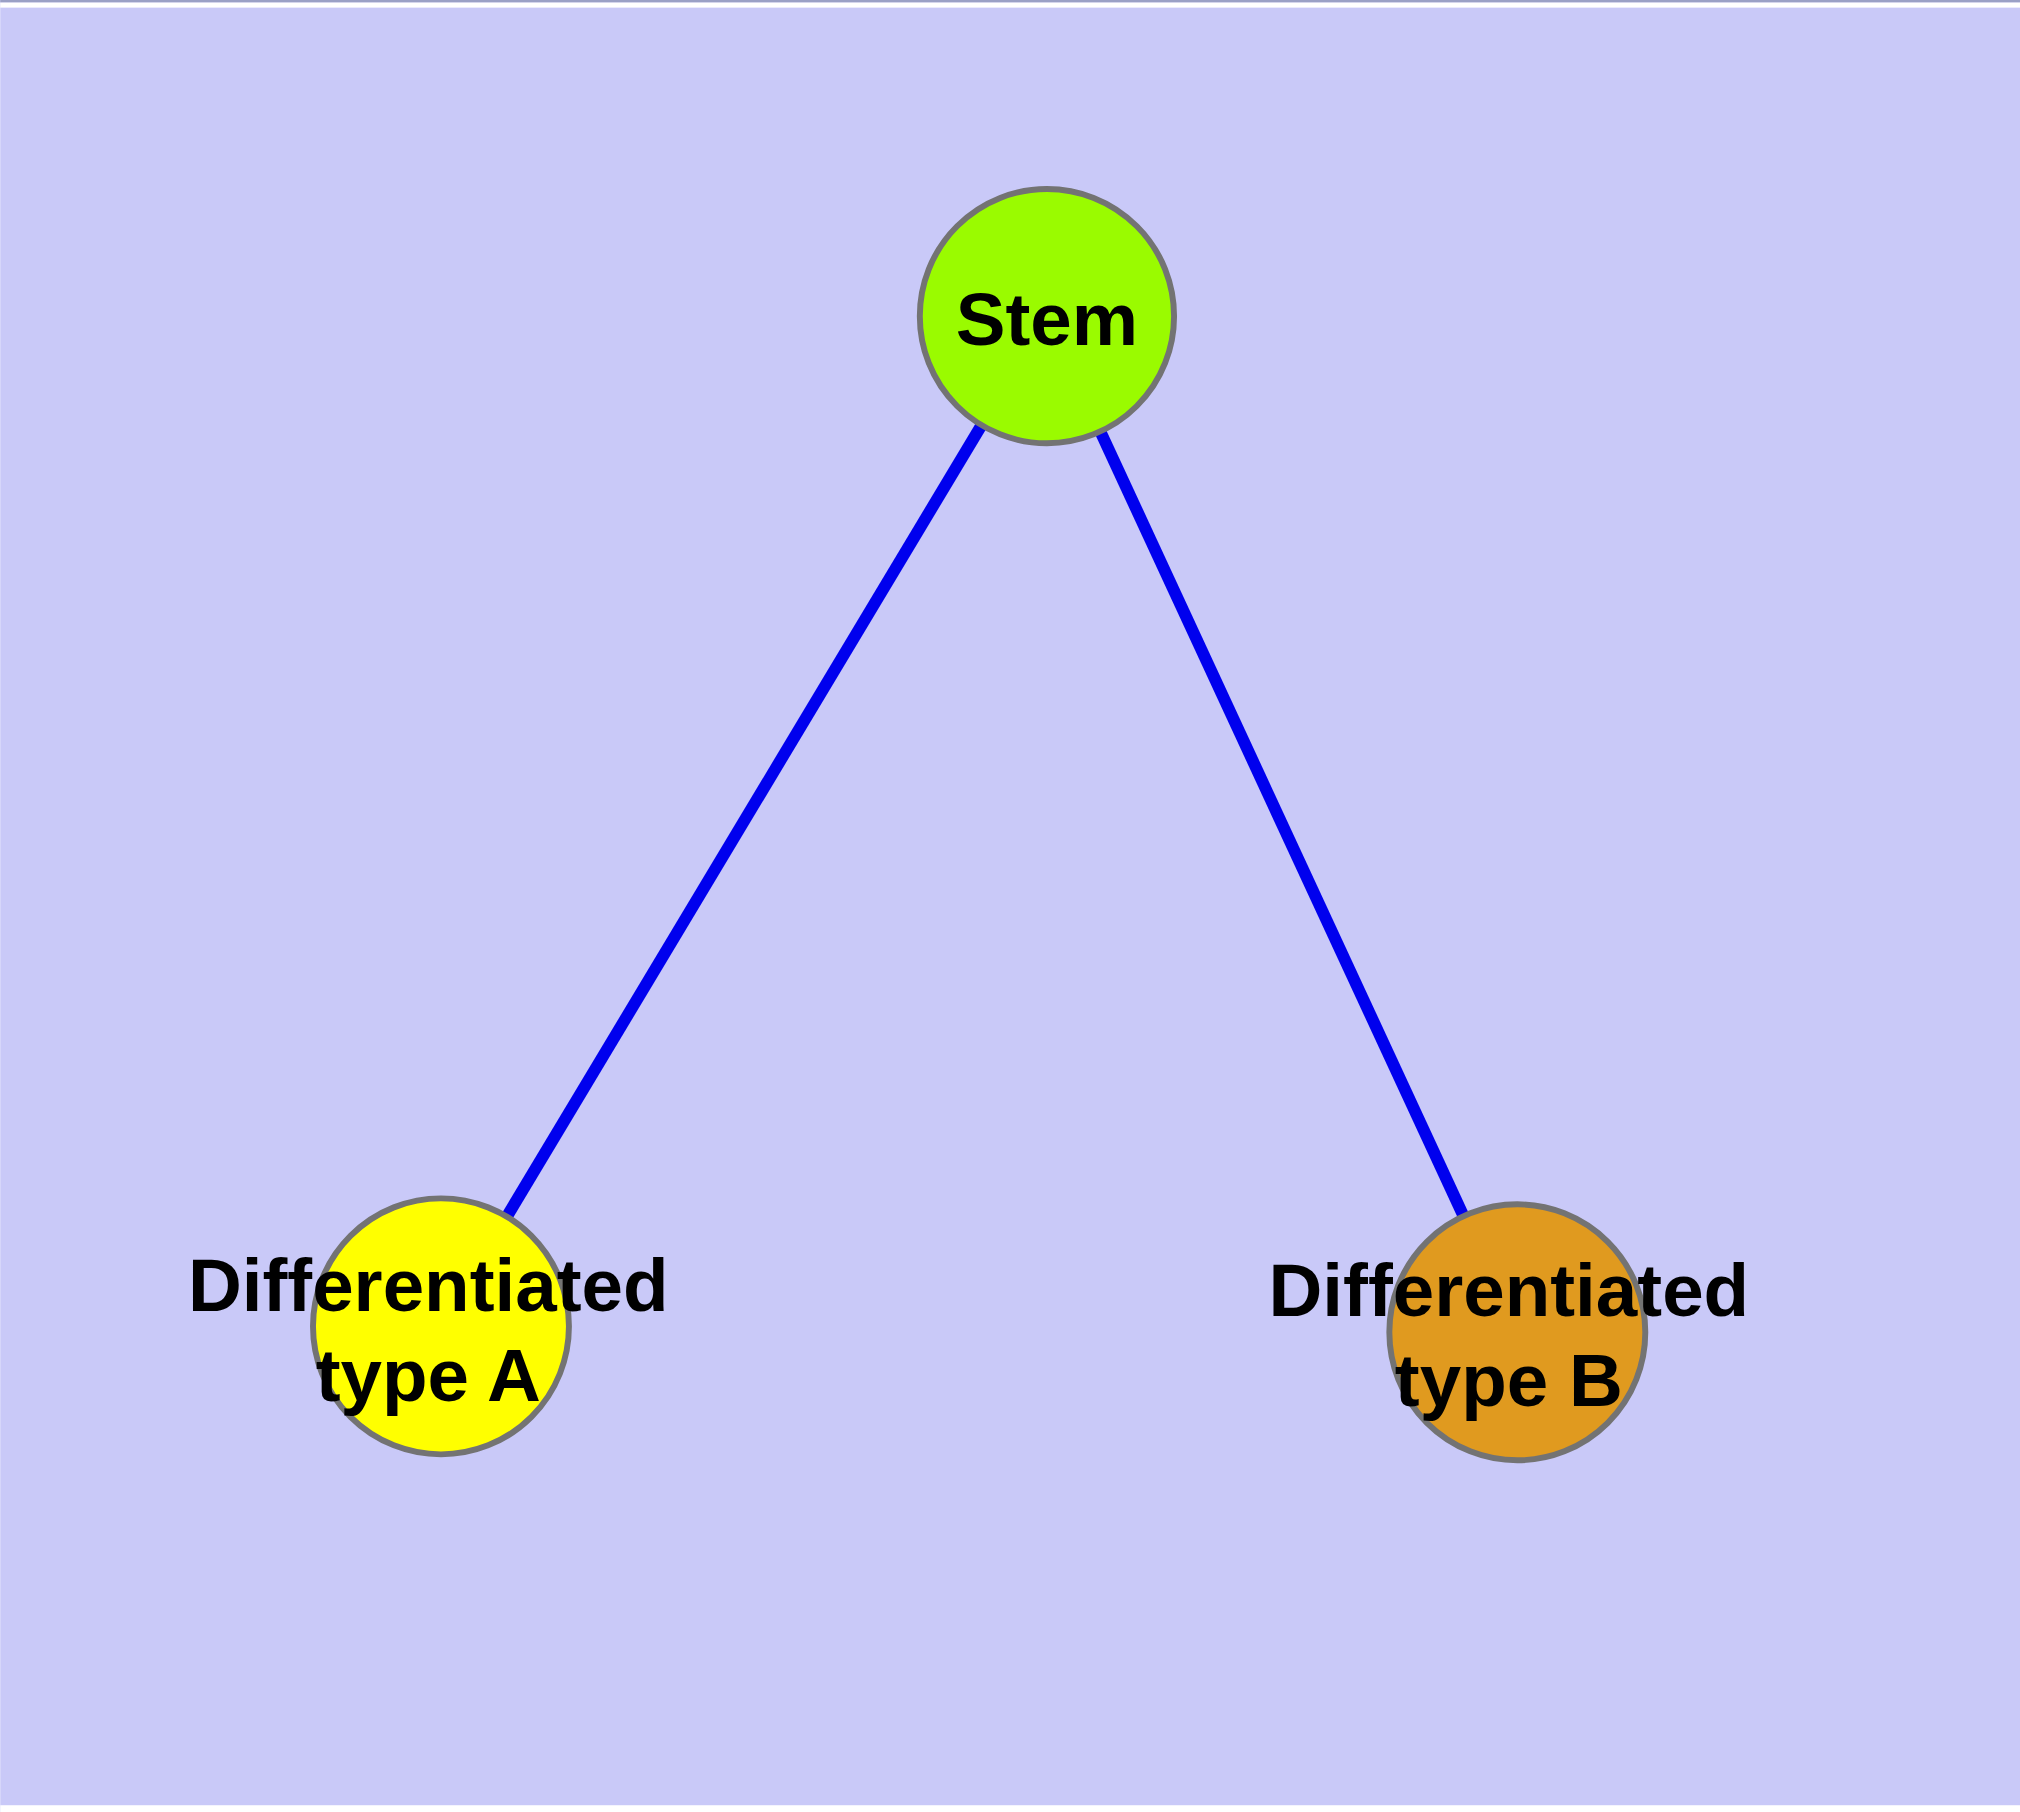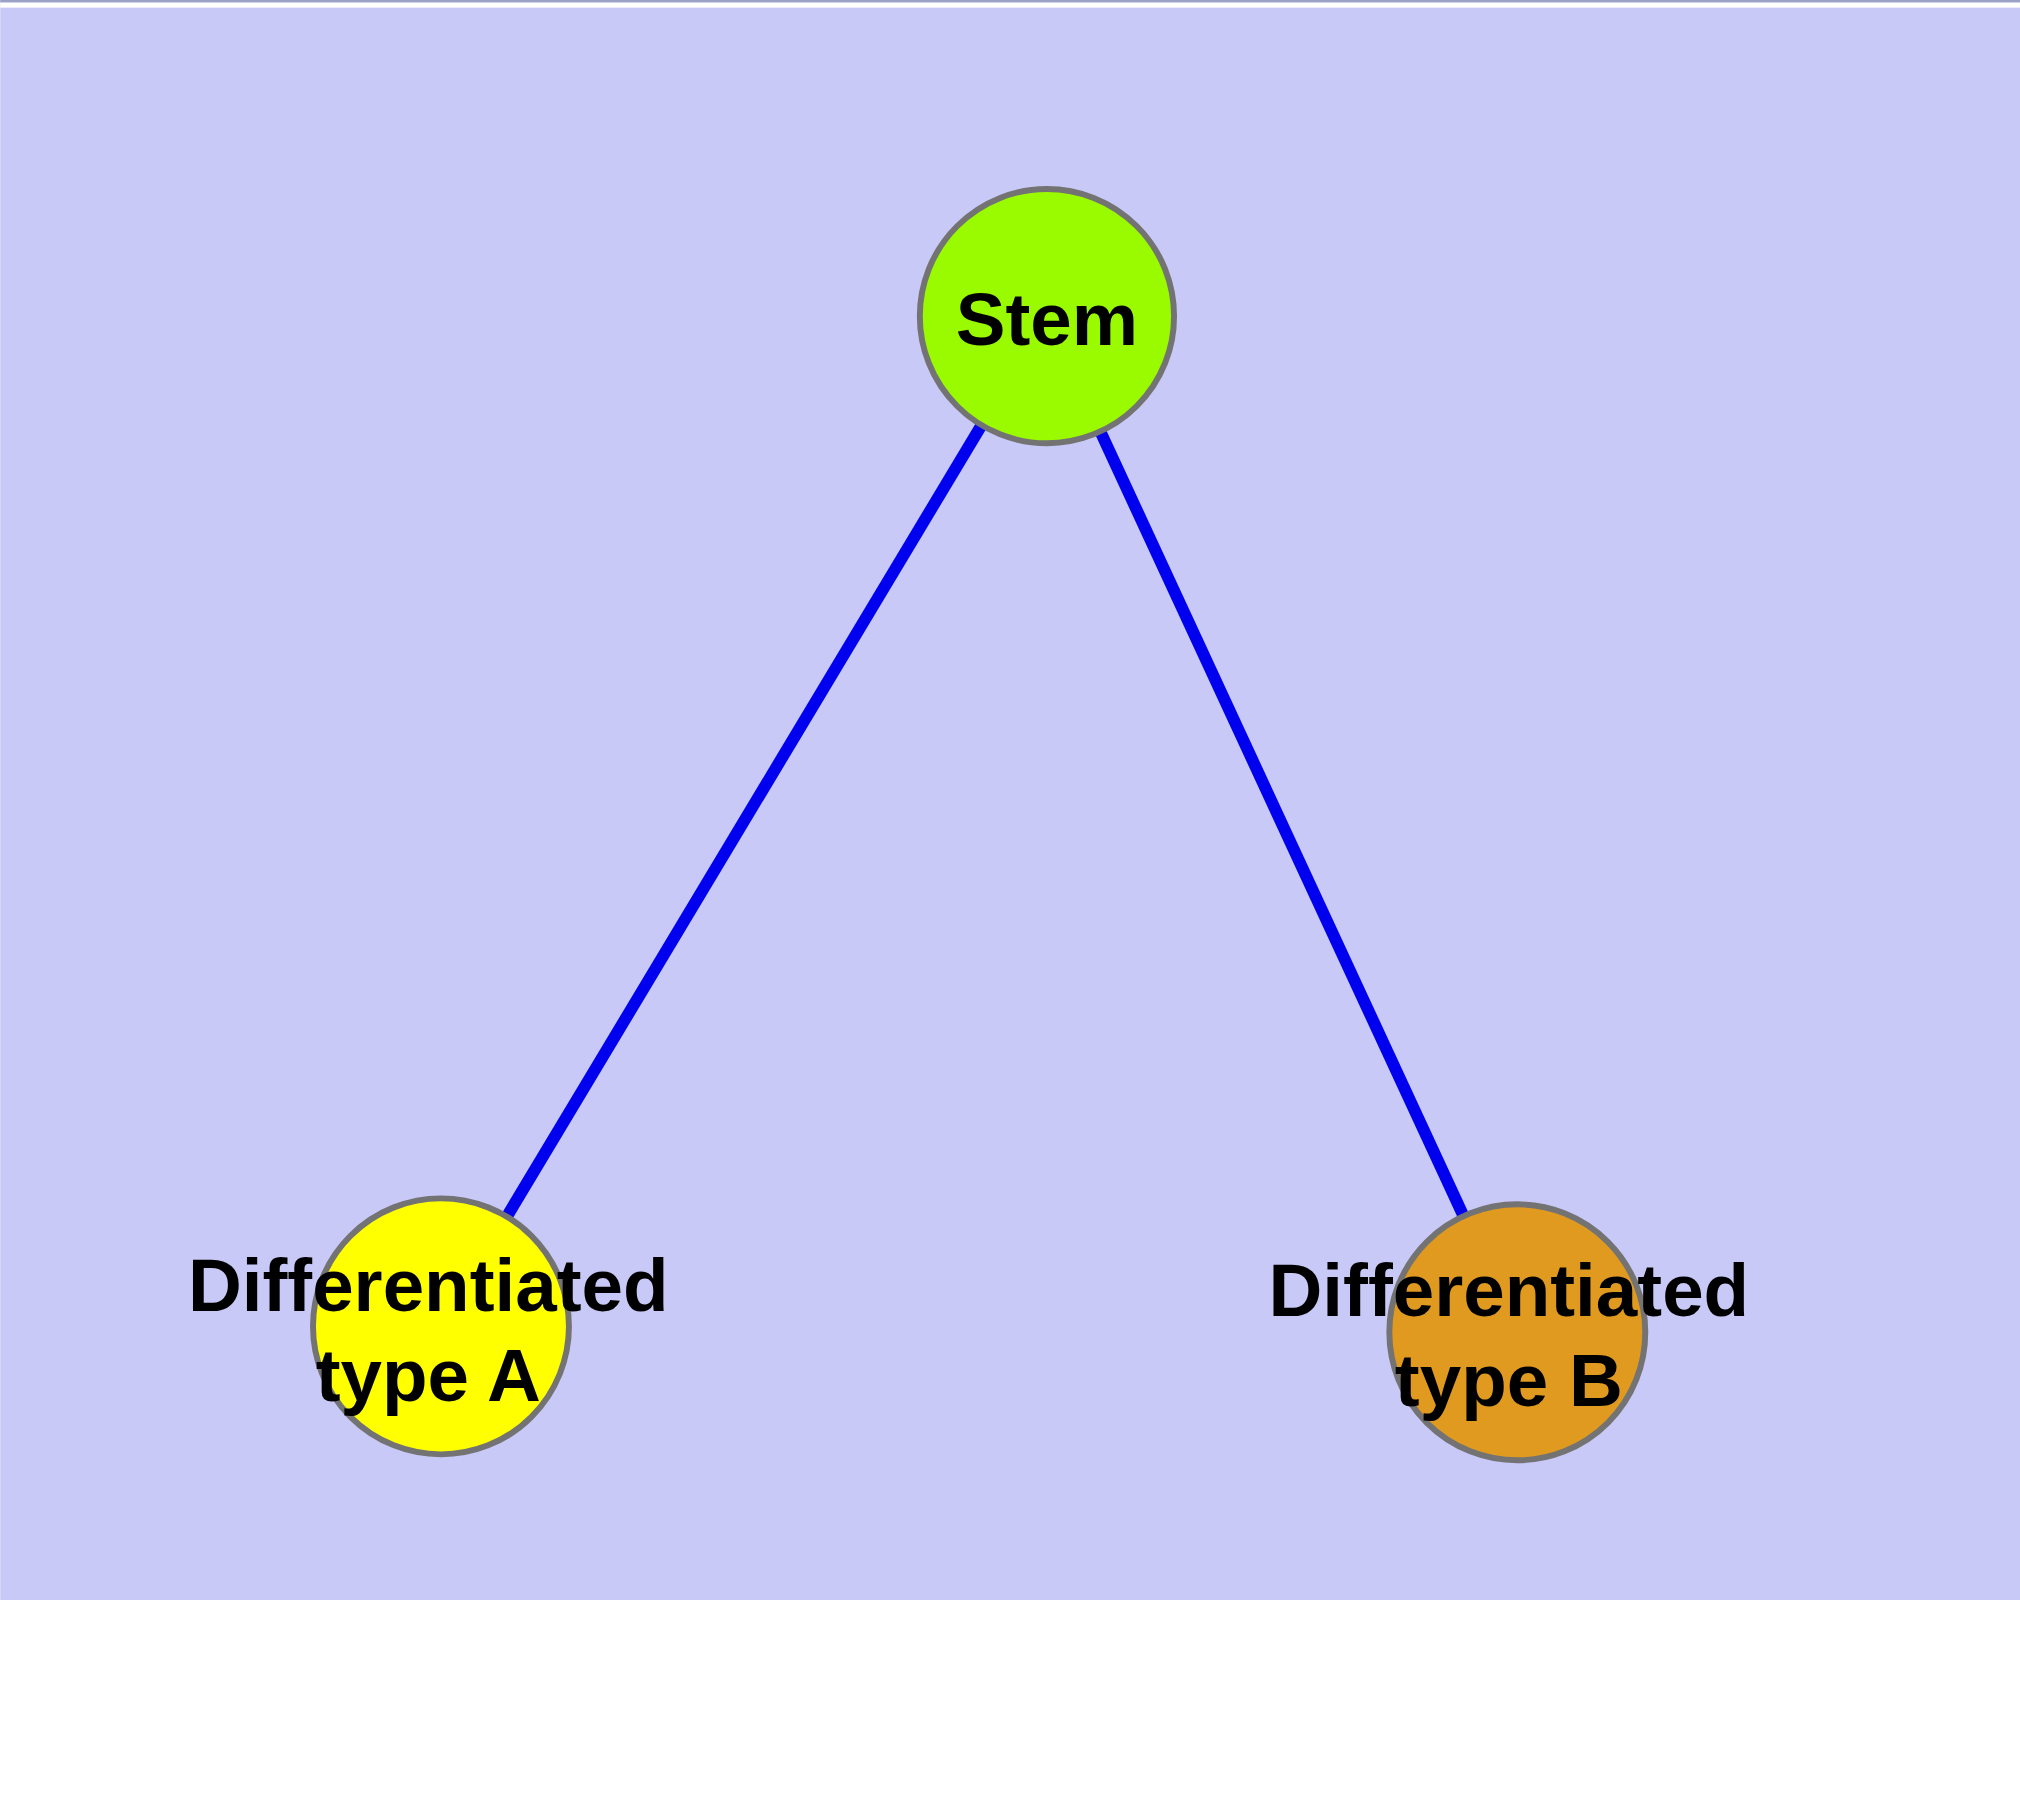--- a/index.html
+++ b/index.html
@@ -1,20 +1,20 @@
 <!DOCTYPE html>
 <html style="font-size:13.6px"><head>
 <meta charset="utf-8">
 <style>
   html, body { margin: 0; padding: 0; }
   body { font-family: "Liberation Sans", sans-serif; }
   .canvas {
     position: relative;
     width: 2021px;
-    height: 1600px;
+    height: 1812px;
     overflow: hidden;
   }
   .scene { display: block; width: 2021px; height: 1812px; }
   .node-circle { stroke: #737373; stroke-width: 7px; }
   .edge-line { stroke-width: 14px; stroke-linecap: butt; }
   .node-label {
     font-family: "Liberation Sans", sans-serif;
     font-weight: bold;
     font-size: 88px;
     fill: #000000;

